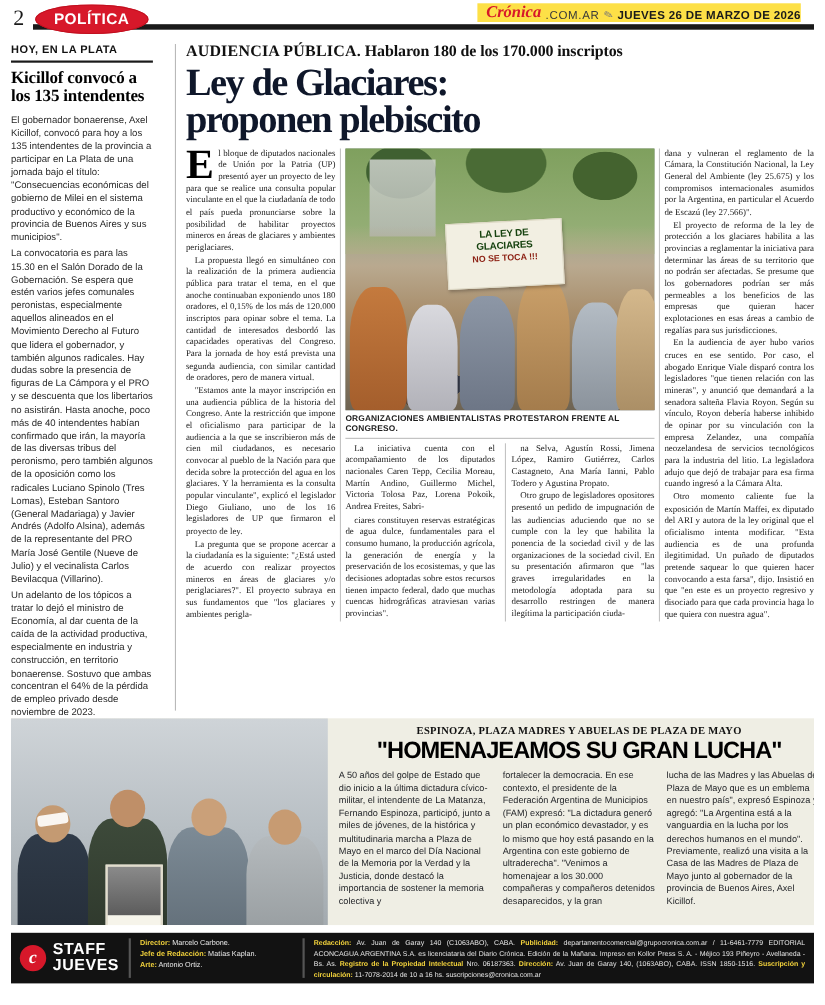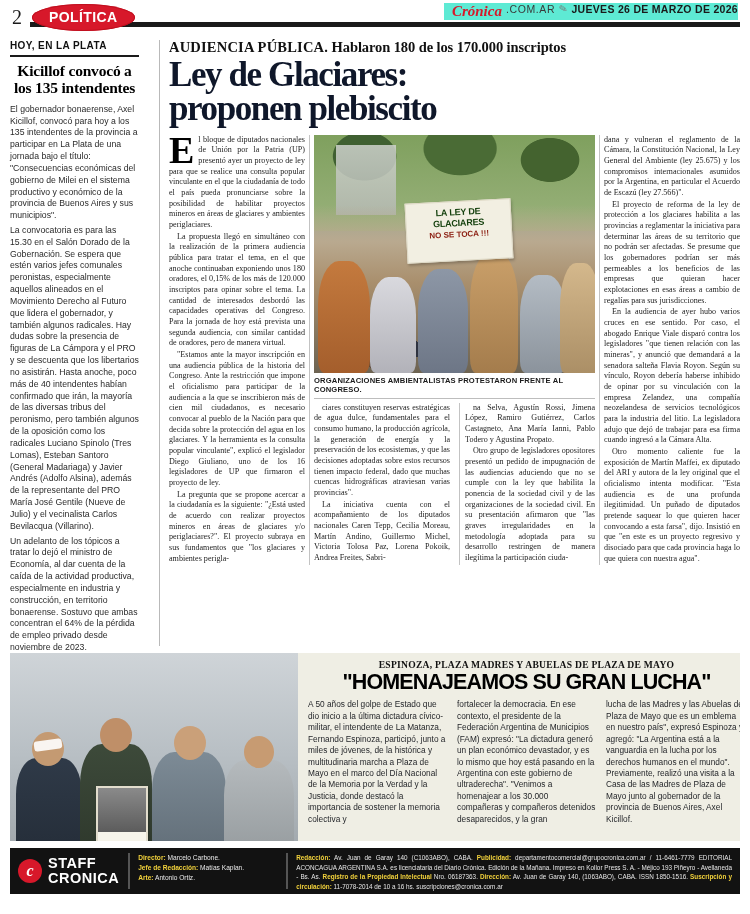--- a/index.html
+++ b/index.html
@@ -48,27 +48,27 @@
   .masthead-rule {
     position: absolute;
     left: 20px; right: 0;
     top: 22px;
     height: 5px;
     background: #1a1a1a;
     z-index: 1;
   }
   .masthead-right {
     position: absolute;
-    right: 2px;
+    right: 12px;
     top: 3px;
     display: flex;
-    align-items: flex-start;
+    align-items: flex-end;
     gap: 4px;
     z-index: 3;
-    background: #5eead4;
+    background: #fde047;
     padding-left: 8px;
   }
   .brand-cronica {
     font-family: "Liberation Serif", serif;
     font-style: italic;
     font-weight: bold;
     font-size: 15px;
     color: #d7182a;
   }
   .brand-dom {
@@ -117,21 +117,20 @@
     margin-bottom: 5px;
   }
   .left-head {
     font-family: "Liberation Serif", serif;
     font-weight: bold;
     font-size: 15.5px;
     line-height: 1.12;
     color: #000;
     margin-bottom: 7px;
     letter-spacing: -0.2px;
-    text-align: center;
   }
   .left-body p {
     font-size: 8.7px;
     line-height: 1.36;
     color: #2a2a2a;
     text-align: left;
     margin-bottom: 3px;
   }
 
   
@@ -494,22 +493,22 @@
               <div class="ph-person ph-p6"></div>
               <div class="ph-sign">
                 <div class="ph-sign-txt">LA LEY DE GLACIARES</div>
                 <div class="ph-sign-sub">NO SE TOCA !!!</div>
               </div>
             </div>
             <div class="photo-caption">ORGANIZACIONES AMBIENTALISTAS PROTESTARON FRENTE AL CONGRESO.</div>
           </div>
           <div style="display:flex;gap:9px;">
             <div style="width:136px">
+              <p>La iniciativa cuenta con el acompañamiento de los diputados nacionales Caren Tepp, Cecilia Moreau, Martín Andino, Guillermo Michel, Victoria Tolosa Paz, Lorena Pokoik, Andrea Freites, Sabri-</p>
               <p>ciares constituyen reservas estratégicas de agua dulce, fundamentales para el consumo humano, la producción agrícola, la generación de energía y la preservación de los ecosistemas, y que las decisiones adoptadas sobre estos recursos tienen impacto federal, dado que muchas cuencas hidrográficas atraviesan varias provincias".</p>
-              <p>La iniciativa cuenta con el acompañamiento de los diputados nacionales Caren Tepp, Cecilia Moreau, Martín Andino, Guillermo Michel, Victoria Tolosa Paz, Lorena Pokoik, Andrea Freites, Sabri-</p>
             </div>
             <div style="width:136px;position:relative;padding-left:5px;border-left:1px solid #c3c3c3;">
               <p>na Selva, Agustín Rossi, Jimena López, Ramiro Gutiérrez, Carlos Castagneto, Ana María Ianni, Pablo Todero y Agustina Propato.</p>
               <p>Otro grupo de legisladores opositores presentó un pedido de impugnación de las audiencias aduciendo que no se cumple con la ley que habilita la ponencia de la sociedad civil y de las organizaciones de la sociedad civil. En su presentación afirmaron que "las graves irregularidades en la metodología adoptada para su desarrollo restringen de manera ilegítima la participación ciuda-</p>
             </div>
           </div>
         </div>
 
         <div class="art-col">
           <p class="noindent">dana y vulneran el reglamento de la Cámara, la Constitución Nacional, la Ley General del Ambiente (ley 25.675) y los compromisos internacionales asumidos por la Argentina, en particular el Acuerdo de Escazú (ley 27.566)".</p>
@@ -553,21 +552,21 @@
         </div>
       </div>
     </div>
   </div>
 
   <div class="footer">
     <div class="staff-block">
       <div class="c-logo">c</div>
       <div class="staff-word">
         <div>STAFF</div>
-        <div>CRONICA</div>
+        <div>JUEVES</div>
       </div>
     </div>
     <div class="credits">
         <div><b>Director:</b><span> Marcelo Carbone.</span></div>
         <div><b>Jefe de Redacción:</b><span> Matías Kaplan.</span></div>
         <div><b>Arte:</b><span> Antonio Ortiz.</span></div>
       </div>
     <div class="legal"><b>Redacción:</b><span> Av. Juan de Garay 140 (C1063ABO), CABA. </span><b>Publicidad:</b><span> departamentocomercial@grupocronica.com.ar / 11-6461-7779 EDITORIAL ACONCAGUA ARGENTINA S.A. es licenciataria del Diario Crónica. Edición de la Mañana. Impreso en Kollor Press S. A. - Méjico 193 Piñeyro - Avellaneda - Bs. As. </span><b>Registro de la Propiedad Intelectual</b><span> Nro. 06187363. </span><b>Dirección:</b><span> Av. Juan de Garay 140, (1063ABO), CABA. ISSN 1850-1516. </span><b>Suscripción y circulación:</b><span> 11-7078-2014 de 10 a 16 hs. suscripciones@cronica.com.ar</span></div>
   </div>
 

